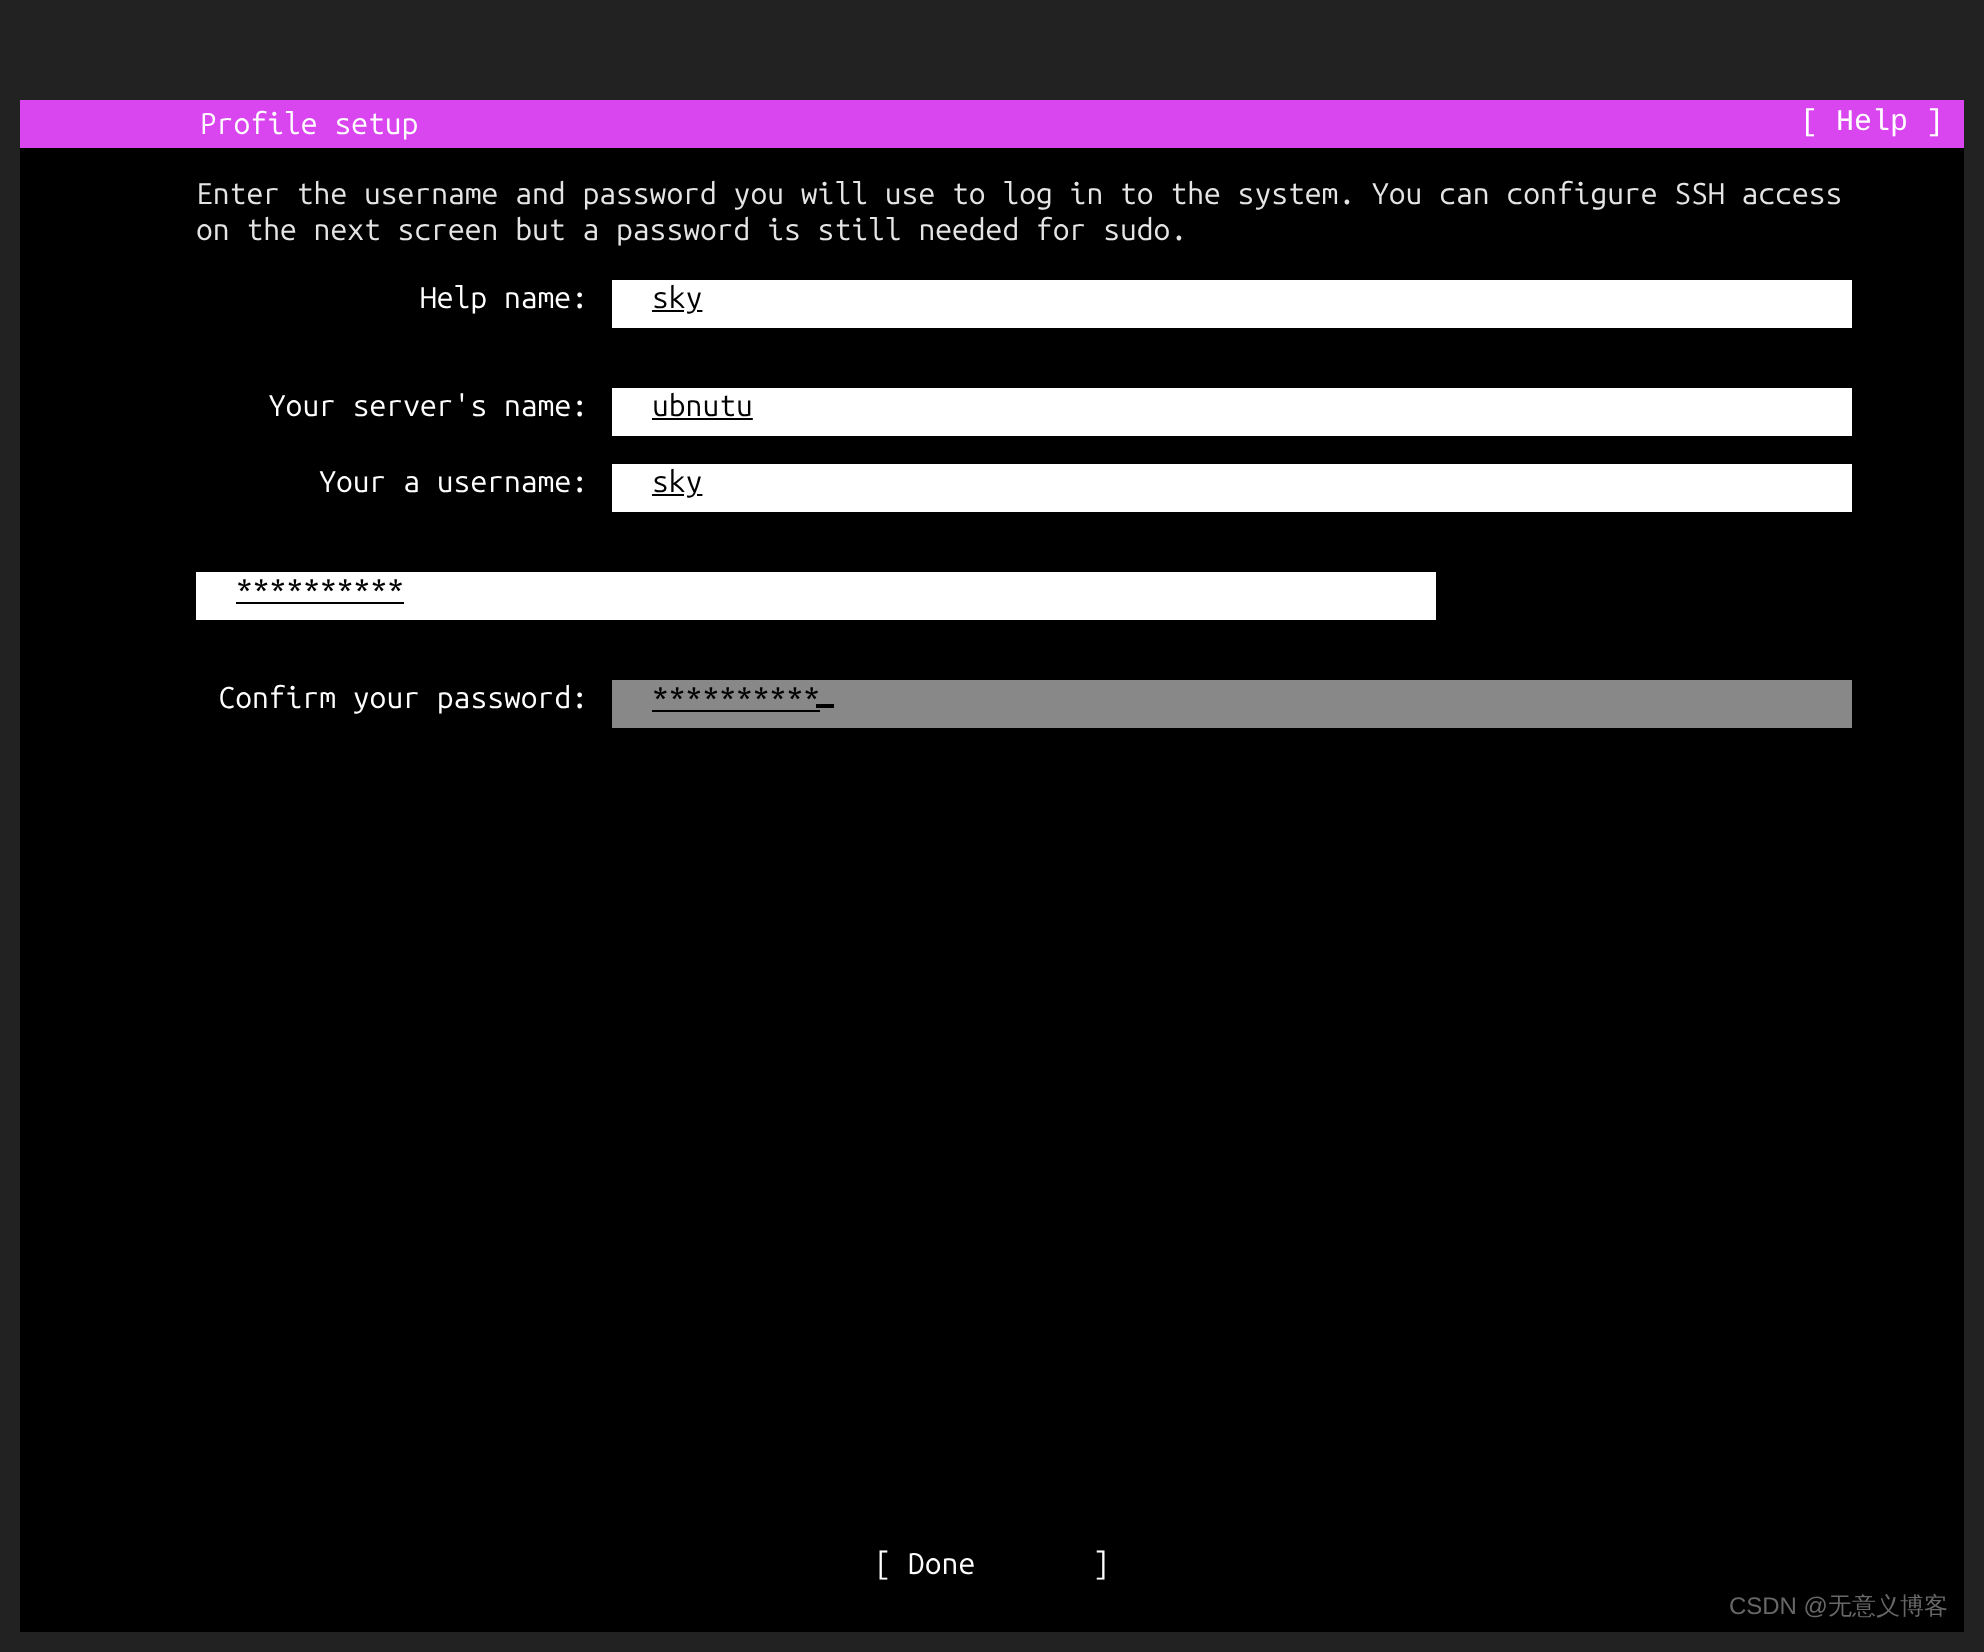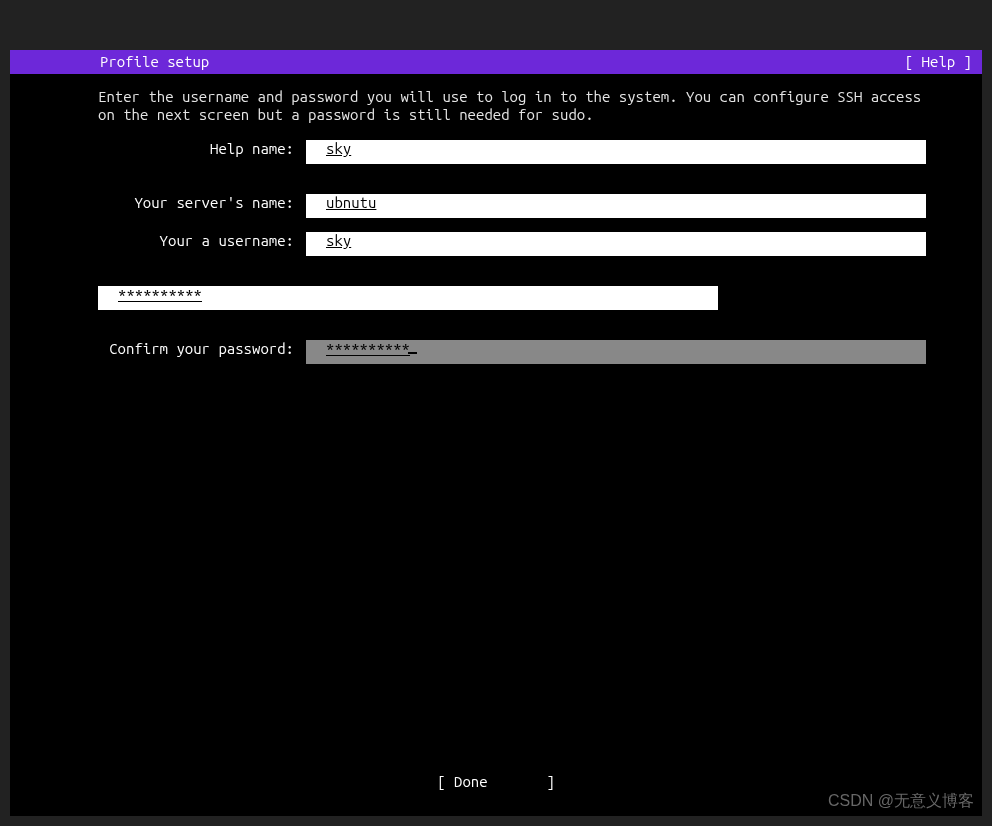--- a/index.html
+++ b/index.html
@@ -20,30 +20,31 @@
       position: absolute;
       top: 50px;
       left: 10px;
       right: 10px;
       bottom: 10px;
       background: #000000;
       display: flex;
       flex-direction: column;
     }
     .titlebar {
-      background: #6d28d9;
+      background: #d946ef;
       color: #ffffff;
       display: flex;
       justify-content: space-between;
       padding: 3px 10px 3px 90px;
       height: 24px;
       line-height: 18px;
     }
     .help-btn {
       white-space: pre;
+      font-family: Liberation Mono, monospace;
     }
     .content {
       padding: 14px 40px 0 88px;
       color: #ffffff;
       flex: 1;
     }
     .instructions {
       color: #e5e5e5;
       line-height: 1.2;
       margin-bottom: 16px;
@@ -100,21 +101,21 @@
       color: #ffffff;
       padding-bottom: 26px;
       white-space: pre;
     }
     .watermark {
       position: absolute;
       bottom: 14px;
       right: 18px;
       color: #7a7a7a;
       font-family: sans-serif;
-      font-size: 16px;
+      font-size: 12px;
       opacity: 0.85;
     }
   </style>
 </head>
 <body>
 
 <div class="outer">
 
   <div class="titlebar">
     <span>Profile setup</span>

